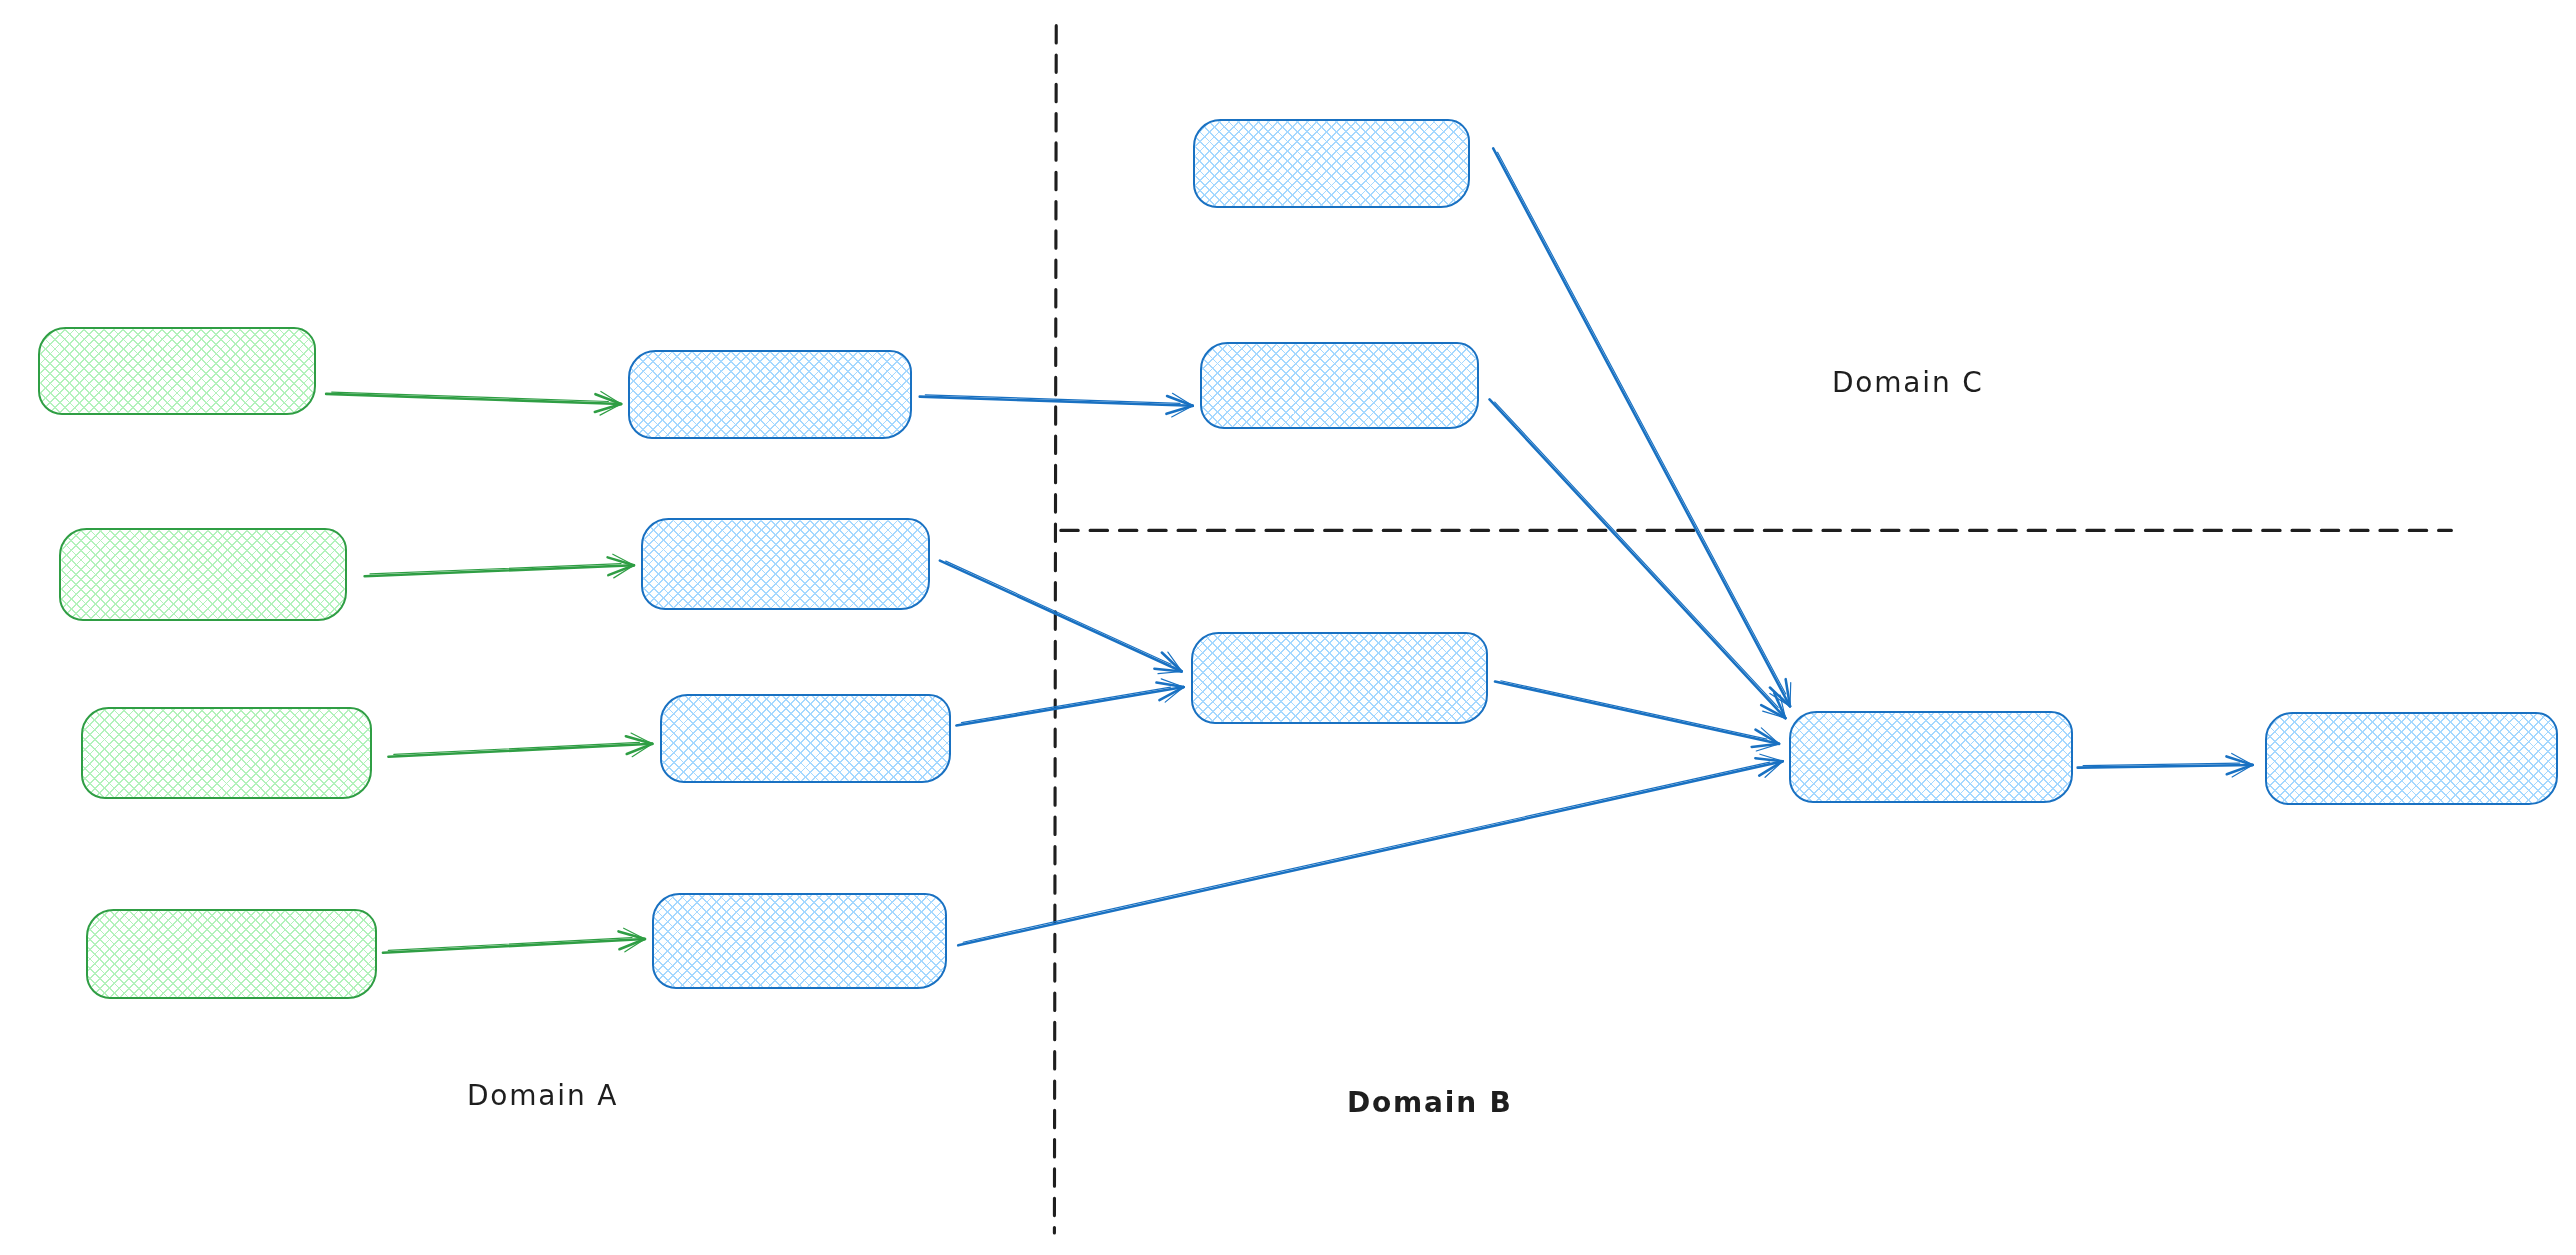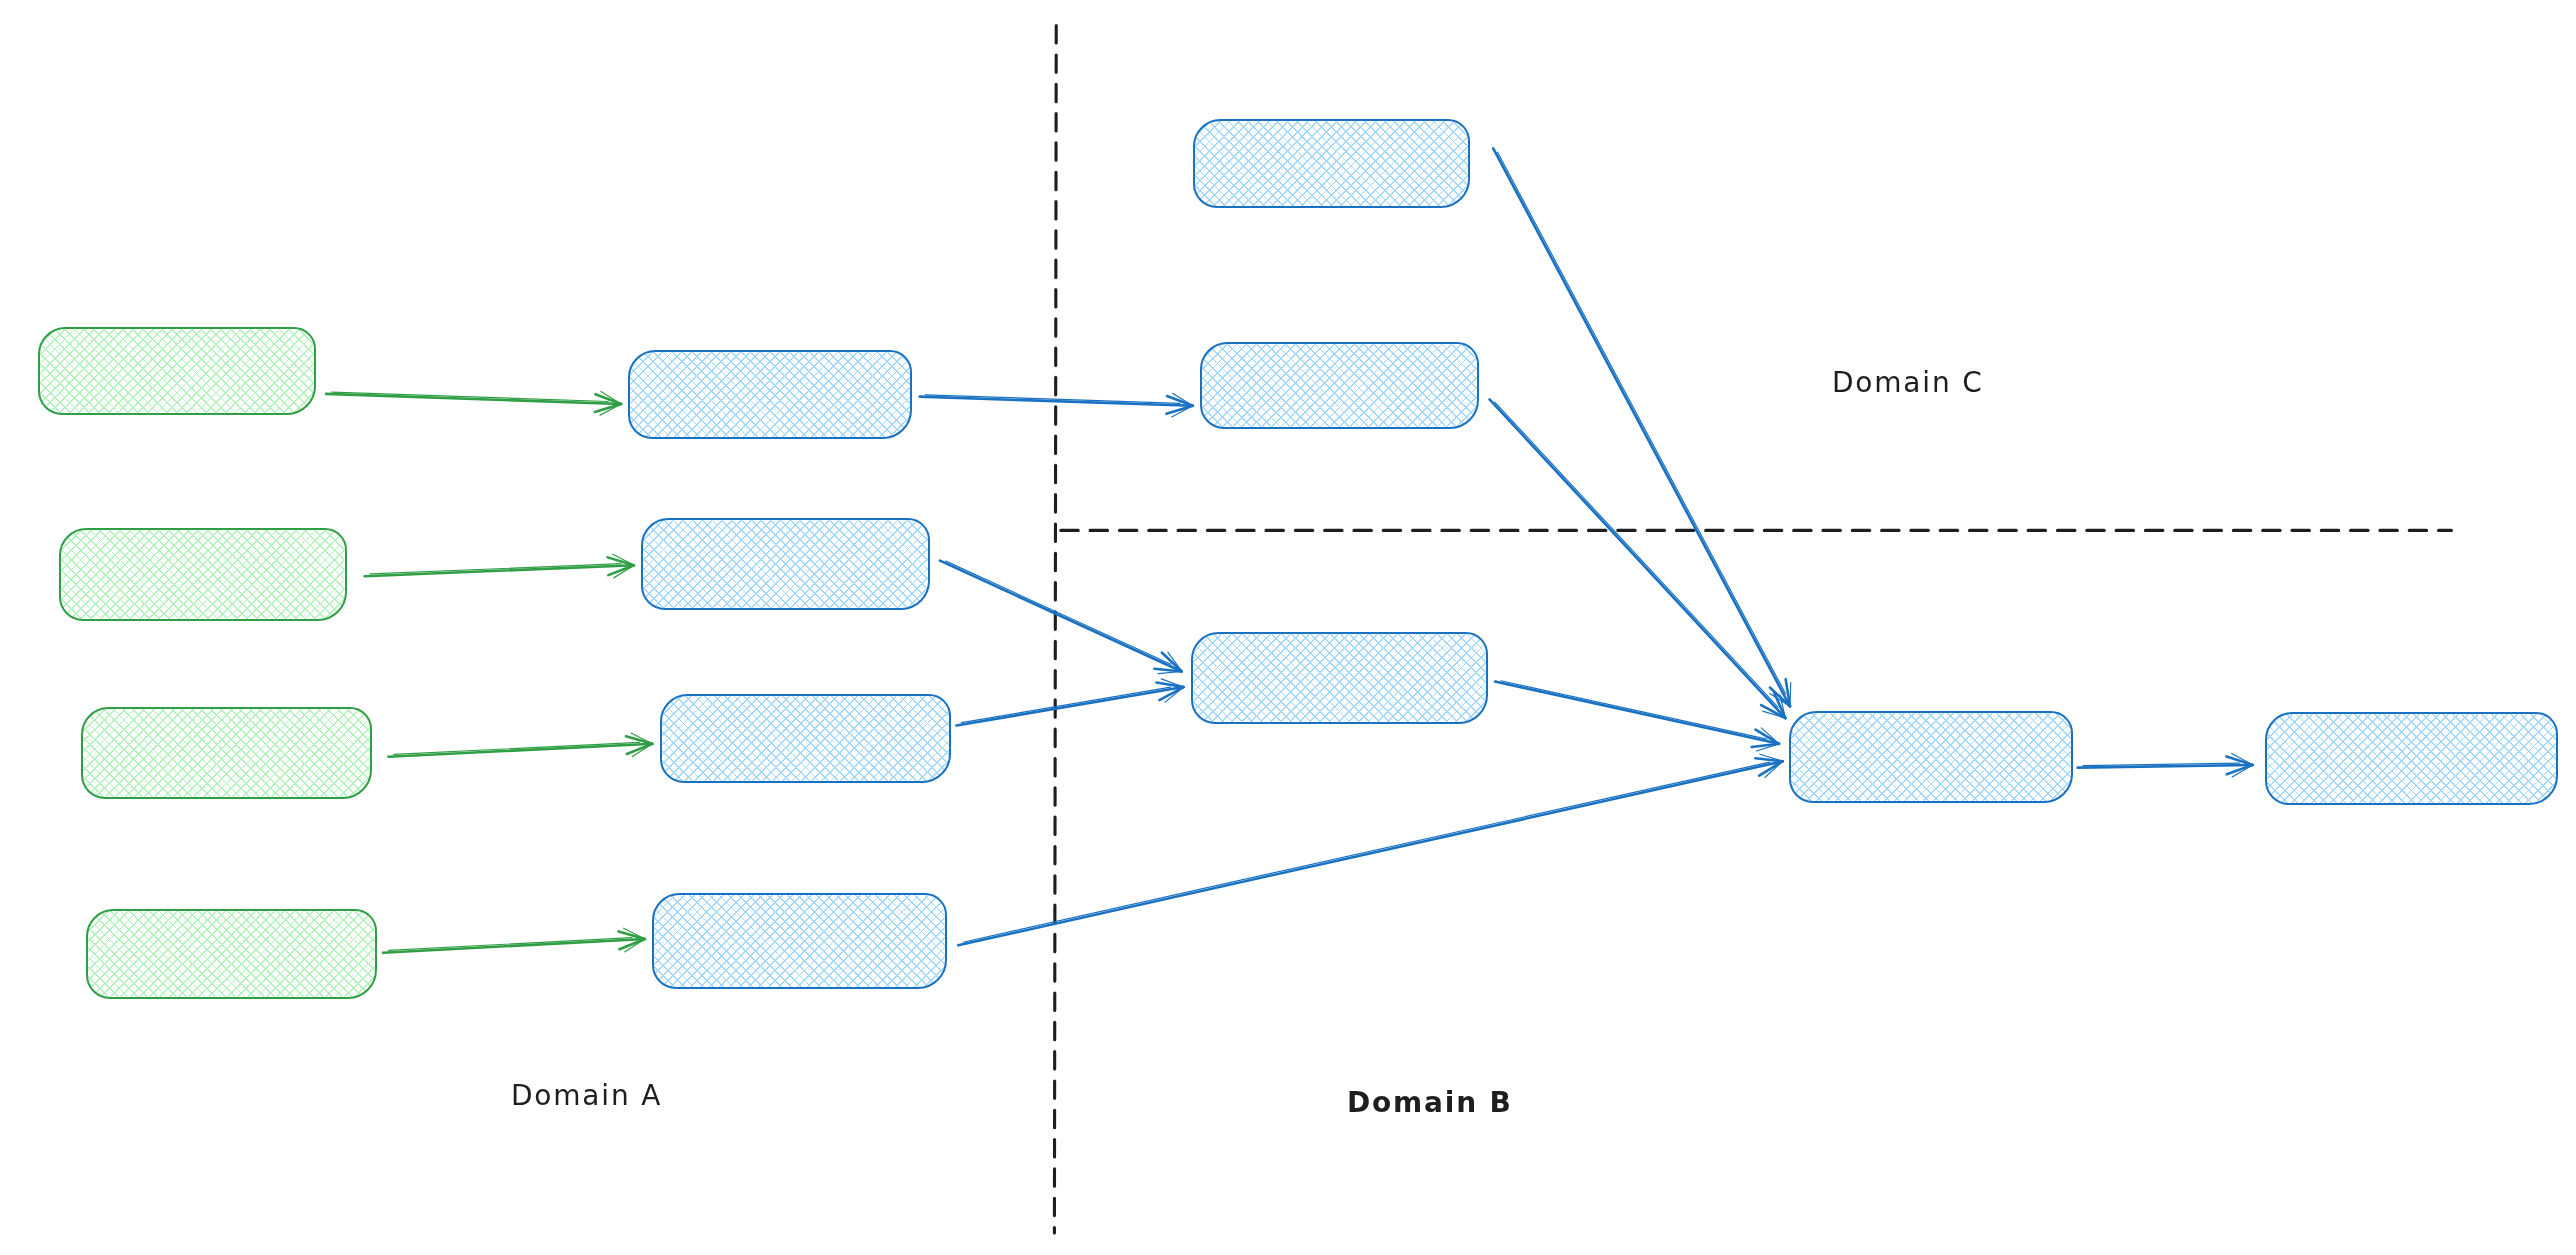--- a/index.html
+++ b/index.html
@@ -134,21 +134,21 @@
       </g>
       <g>
         <line x1="2268" y1="838" x2="2459" y2="835" stroke="#1971c2" stroke-width="2.8" stroke-linecap="round"></line>
         <line x1="2273.964709313433" y1="835.7060421088764" x2="2444.9671758946924" y2="833.0201394924169" stroke="#1971c2" stroke-width="1.3" stroke-linecap="round"></line>
         <line x1="2459" y1="835" x2="2430.774901530681" y2="845.1658160713856" stroke="#1971c2" stroke-width="2.8" stroke-linecap="round"></line>
         <line x1="2459" y1="835" x2="2430.469558328561" y2="825.7256322030765" stroke="#1971c2" stroke-width="2.8" stroke-linecap="round"></line>
         <line x1="2459" y1="835" x2="2436.6423734154623" y2="848.2716439639701" stroke="#1971c2" stroke-width="1.3" stroke-linecap="round"></line>
         <line x1="2459" y1="835" x2="2436.236594662265" y2="822.4370633437096" stroke="#1971c2" stroke-width="1.3" stroke-linecap="round"></line>
       </g>
     </svg>
-  <div class="domain-label" style="left: 467px; top: 1079px; color: rgb(30, 30, 30); margin-left: 44px;">Domain A</div>
+  <div class="domain-label" style="left: 467px; top: 1079px; color: rgb(30, 30, 30);">Domain A</div>
   <div class="domain-label" style="left: 1347px; top: 1086px; color: rgb(30, 30, 30); font-weight: bold;">Domain B</div>
   <div class="domain-label" style="left: 1832px; top: 366px; color: rgb(30, 30, 30);">Domain C</div>
 <div class="node" style="left: 38px; top: 327px; width: 278px; height: 88px; --stroke: #2f9e44; --hatch: #b2f2bb;"></div>
     <div class="node" style="left: 59px; top: 528px; width: 288px; height: 93px; --stroke: #2f9e44; --hatch: #b2f2bb;"></div>
     <div class="node" style="left: 81px; top: 707px; width: 291px; height: 92px; --stroke: #2f9e44; --hatch: #b2f2bb;"></div>
     <div class="node" style="left: 86px; top: 909px; width: 291px; height: 90px; --stroke: #2f9e44; --hatch: #b2f2bb;"></div>
     <div class="node" style="left: 628px; top: 350px; width: 284px; height: 89px; --stroke: #1971c2; --hatch: #a5d8ff;"></div>
     <div class="node" style="left: 641px; top: 518px; width: 289px; height: 92px; --stroke: #1971c2; --hatch: #a5d8ff;"></div>
     <div class="node" style="left: 660px; top: 694px; width: 291px; height: 89px; --stroke: #1971c2; --hatch: #a5d8ff;"></div>
     <div class="node" style="left: 652px; top: 893px; width: 295px; height: 96px; --stroke: #1971c2; --hatch: #a5d8ff;"></div>

